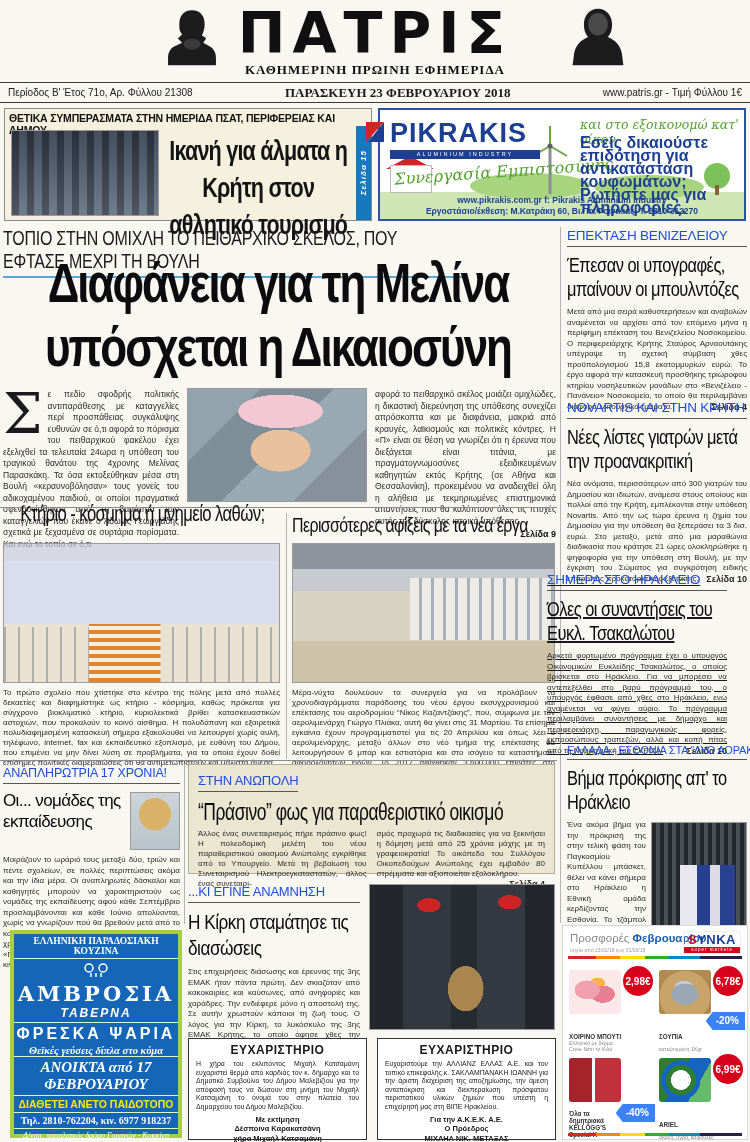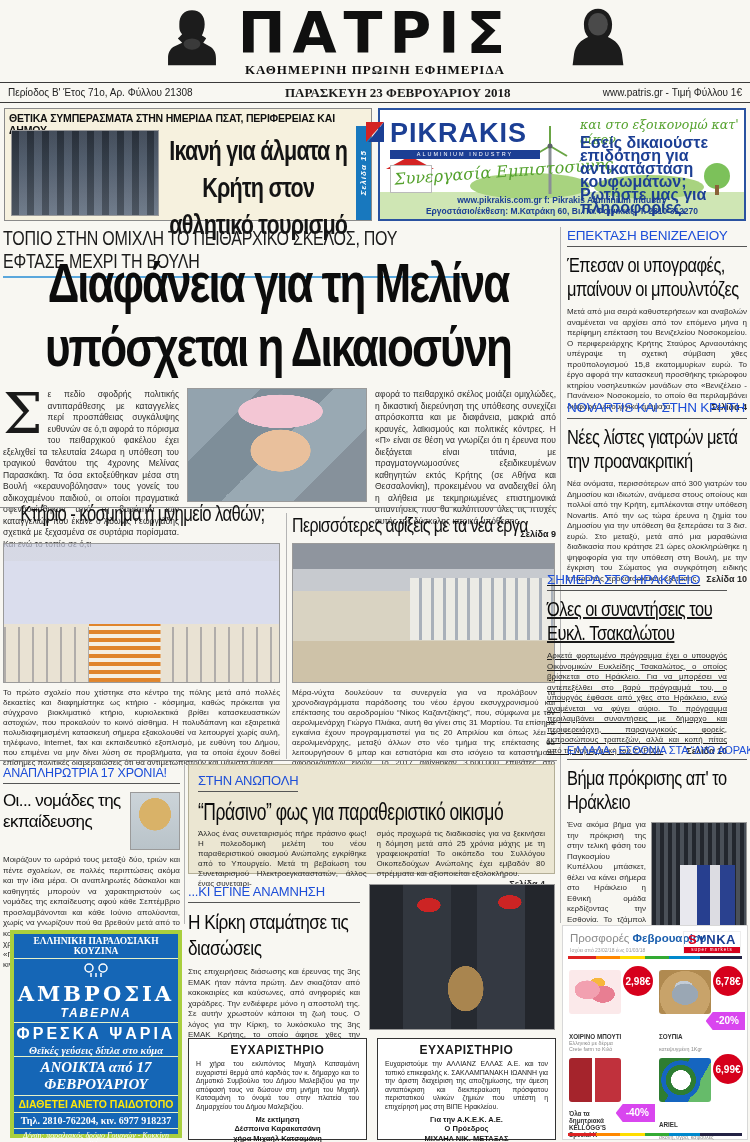--- a/index.html
+++ b/index.html
@@ -134,21 +134,21 @@
   .synka-logo .nm{font-weight:800;font-size:13px;color:#1b3f94;letter-spacing:.5px;}
   .synka-logo .nm::first-letter{color:#d6001c;}
   .synka-logo .sm{background:#d6001c;color:#fff;font-size:4.5px;line-height:6px;letter-spacing:1px;}
   .rainbow{position:absolute;left:5px;right:5px;height:3px;
       background:linear-gradient(90deg,#d22 0 16%,#f80 16% 30%,#fd0 30% 44%,#3a3 44% 58%,#08c 58% 76%,#224 76% 100%);}
   .tile{position:absolute;width:88px;height:86px;}
   .tile .nm{position:absolute;left:2px;bottom:12px;font-weight:bold;font-size:6.3px;color:#333;line-height:7px;width:56px;}
   .tile .ds{position:absolute;left:2px;bottom:0;font-size:5.3px;color:#8a8a8a;line-height:6px;width:58px;}
   .price{position:absolute;width:30px;height:30px;border-radius:50%;background:#d6001c;color:#fff;
       font-weight:bold;font-size:10px;display:flex;align-items:center;justify-content:center;}
-  .disc{position:absolute;height:18px;background:#d946ef;color:#fff;font-weight:800;font-size:10px;
+  .disc{position:absolute;height:18px;background:#3b82f6;color:#fff;font-weight:800;font-size:10px;
       line-height:18px;padding:0 6px 0 10px;clip-path:polygon(0 50%,18% 0,100% 0,100% 100%,18% 100%);}
   .tphoto{position:absolute;left:2px;top:4px;width:52px;height:44px;border-radius:3px;}
   #tp1{background:radial-gradient(ellipse 40% 35% at 35% 45%,#f2a0b0 60%,rgba(0,0,0,0) 61%),
        radial-gradient(ellipse 38% 32% at 65% 55%,#e87e92 60%,rgba(0,0,0,0) 61%),
        radial-gradient(ellipse 20% 18% at 55% 30%,#f7b73c 70%,rgba(0,0,0,0) 71%),#fbe9ea;}
   #tp2{background:radial-gradient(ellipse 42% 40% at 50% 55%,#9aa7b4 60%,rgba(0,0,0,0) 61%),
        radial-gradient(ellipse 30% 26% at 48% 40%,#c3ccd6 60%,rgba(0,0,0,0) 61%),
        radial-gradient(circle at 50% 60%,#c8a36a 0 68%,#b08a50 69%);}
   #tp3{background:linear-gradient(90deg,#a5242c 0 44%,#fff 44% 50%,#c0313c 50%),#fff;}
   #tp4{background:radial-gradient(circle at 42% 50%,#fff 0 26%,#2e7d32 27% 40%,#1565c0 41% 52%,rgba(0,0,0,0) 53%),

